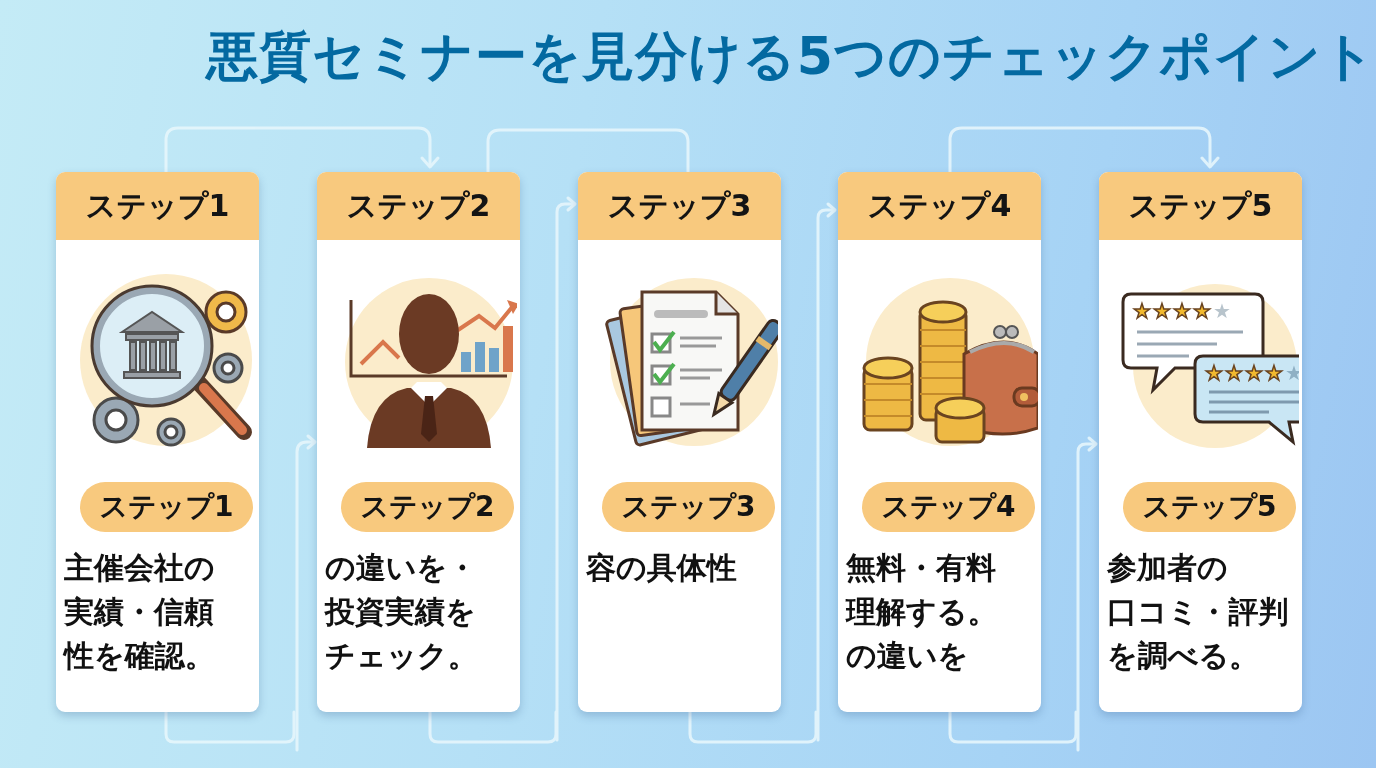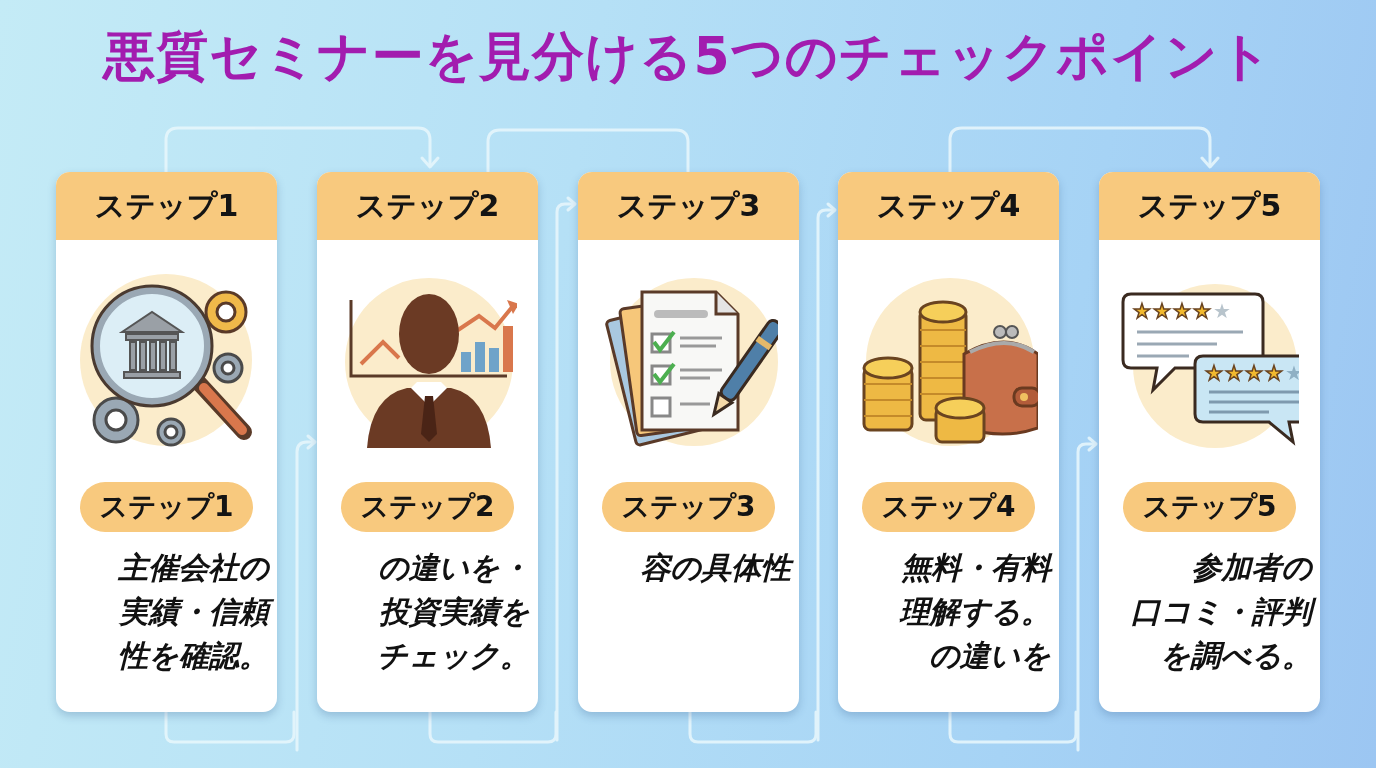--- a/index.html
+++ b/index.html
@@ -2,44 +2,44 @@
 <html><head>
 <meta charset="utf-8">
 <style>
   html, body { margin:0; padding:0; }
   body {
     width:1376px; height:768px; overflow:hidden; position:relative;
     background: linear-gradient(100deg, #c4ebf6 0%, #b5e0f6 40%, #a6d3f5 75%, #9cc6f2 100%);
     font-family: "DejaVu Sans", "Liberation Sans", sans-serif;
   }
   .title {
-    position:absolute; left:0; top:22px; width:1376px; text-align:center;
-    font-size:52px; font-weight:bold; color:#a21caf; letter-spacing:1px;
+    position:absolute; left:0; top:22px; width:1376px; text-align:right;
+    font-size:52px; font-weight:bold; color:#0369a1; letter-spacing:1px;
   }
   svg.connectors { position:absolute; left:0; top:0; width:1376px; height:768px; pointer-events:none; }
   .card {
-    position:absolute; top:172px; width:221px; height:540px;
-    background:#fff; border-radius:14px; overflow:hidden;
+    position:absolute; top:172px; width:203px; height:540px;
+    background:#fff; border-radius:9px; overflow:hidden;
     box-shadow: 0 4px 8px rgba(40,80,130,0.25);
   }
   .card-header {
     height:68px; background:#f8c97e; display:flex; align-items:center; justify-content:center;
     font-size:30px; font-weight:bold; color:#141414;
   }
   .illus {
     position:absolute; left:20px; top:98px; width:180px; height:180px;
   }
   .pill {
     position:absolute; left:24px; top:310px; width:173px; height:50px; border-radius:25px;
     background:#f8c97e; display:flex; align-items:center; justify-content:center;
     font-size:28px; font-weight:bold; color:#141414;
   }
   .desc {
-    position:absolute; left:8px; top:374px; width:205px; text-align:right;
-    font-size:30px; font-weight:bold; line-height:44px; color:#111;font-style:italic;
+    position:absolute; left:8px; top:374px; width:205px; text-align:left;
+    font-size:30px; font-weight:bold; line-height:44px; color:#111;
   }
   .desc div { white-space:nowrap; }
 </style>
 </head>
 <body>
 
 <div class="title">悪質セミナーを見分ける5つのチェックポイント</div>
 
 <svg class="connectors" viewBox="0 0 1376 768">
   <g fill="none" stroke="#e6f6fc" stroke-width="3" stroke-linecap="round" stroke-linejoin="round" opacity="0.9">

